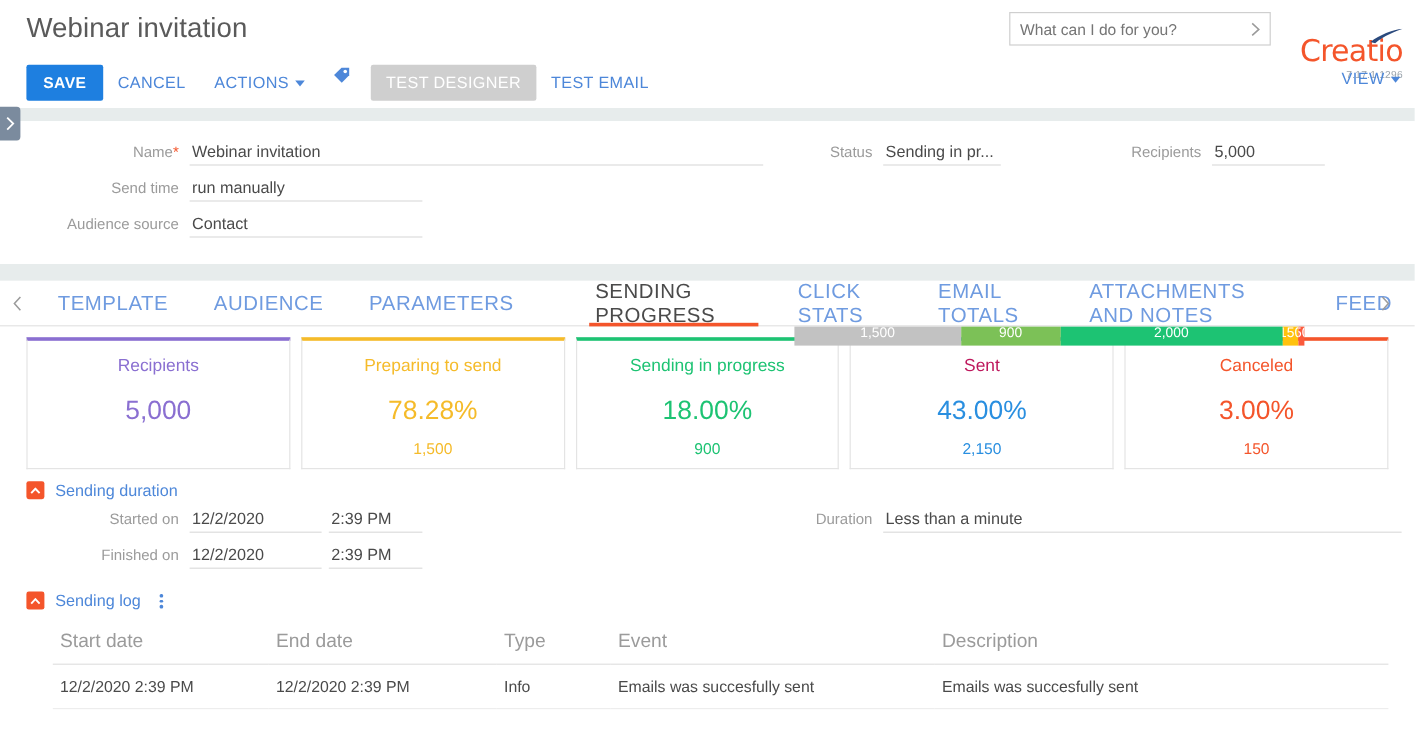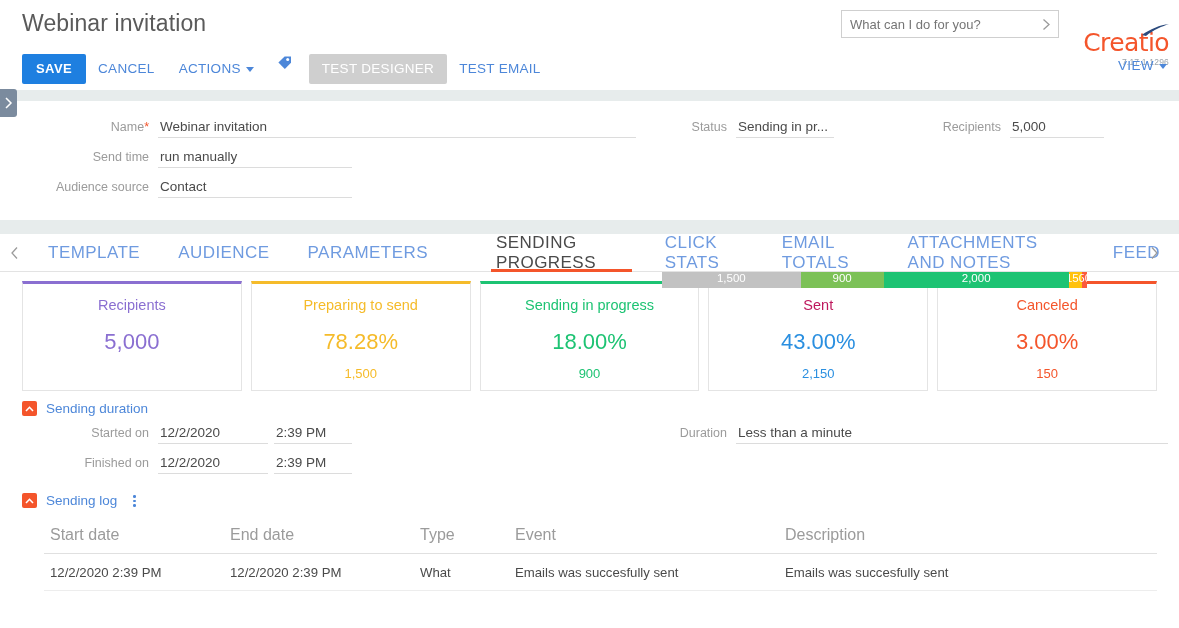--- a/index.html
+++ b/index.html
@@ -356,19 +356,19 @@
           <th style="width: 190px;">End date</th>
           <th style="width: 95px;">Type</th>
           <th style="width: 270px;">Event</th>
           <th style="width: auto;">Description</th>
         </tr>
       </thead>
     <tbody id="log-body">
         <tr>
           <td>12/2/2020 2:39 PM</td>
           <td>12/2/2020 2:39 PM</td>
-          <td>What</td>
+          <td>Info</td>
           <td>Emails was succesfully sent</td>
           <td>Emails was succesfully sent</td>
         </tr>
       </tbody>
   </table>
 </div>
 
 </body></html>

